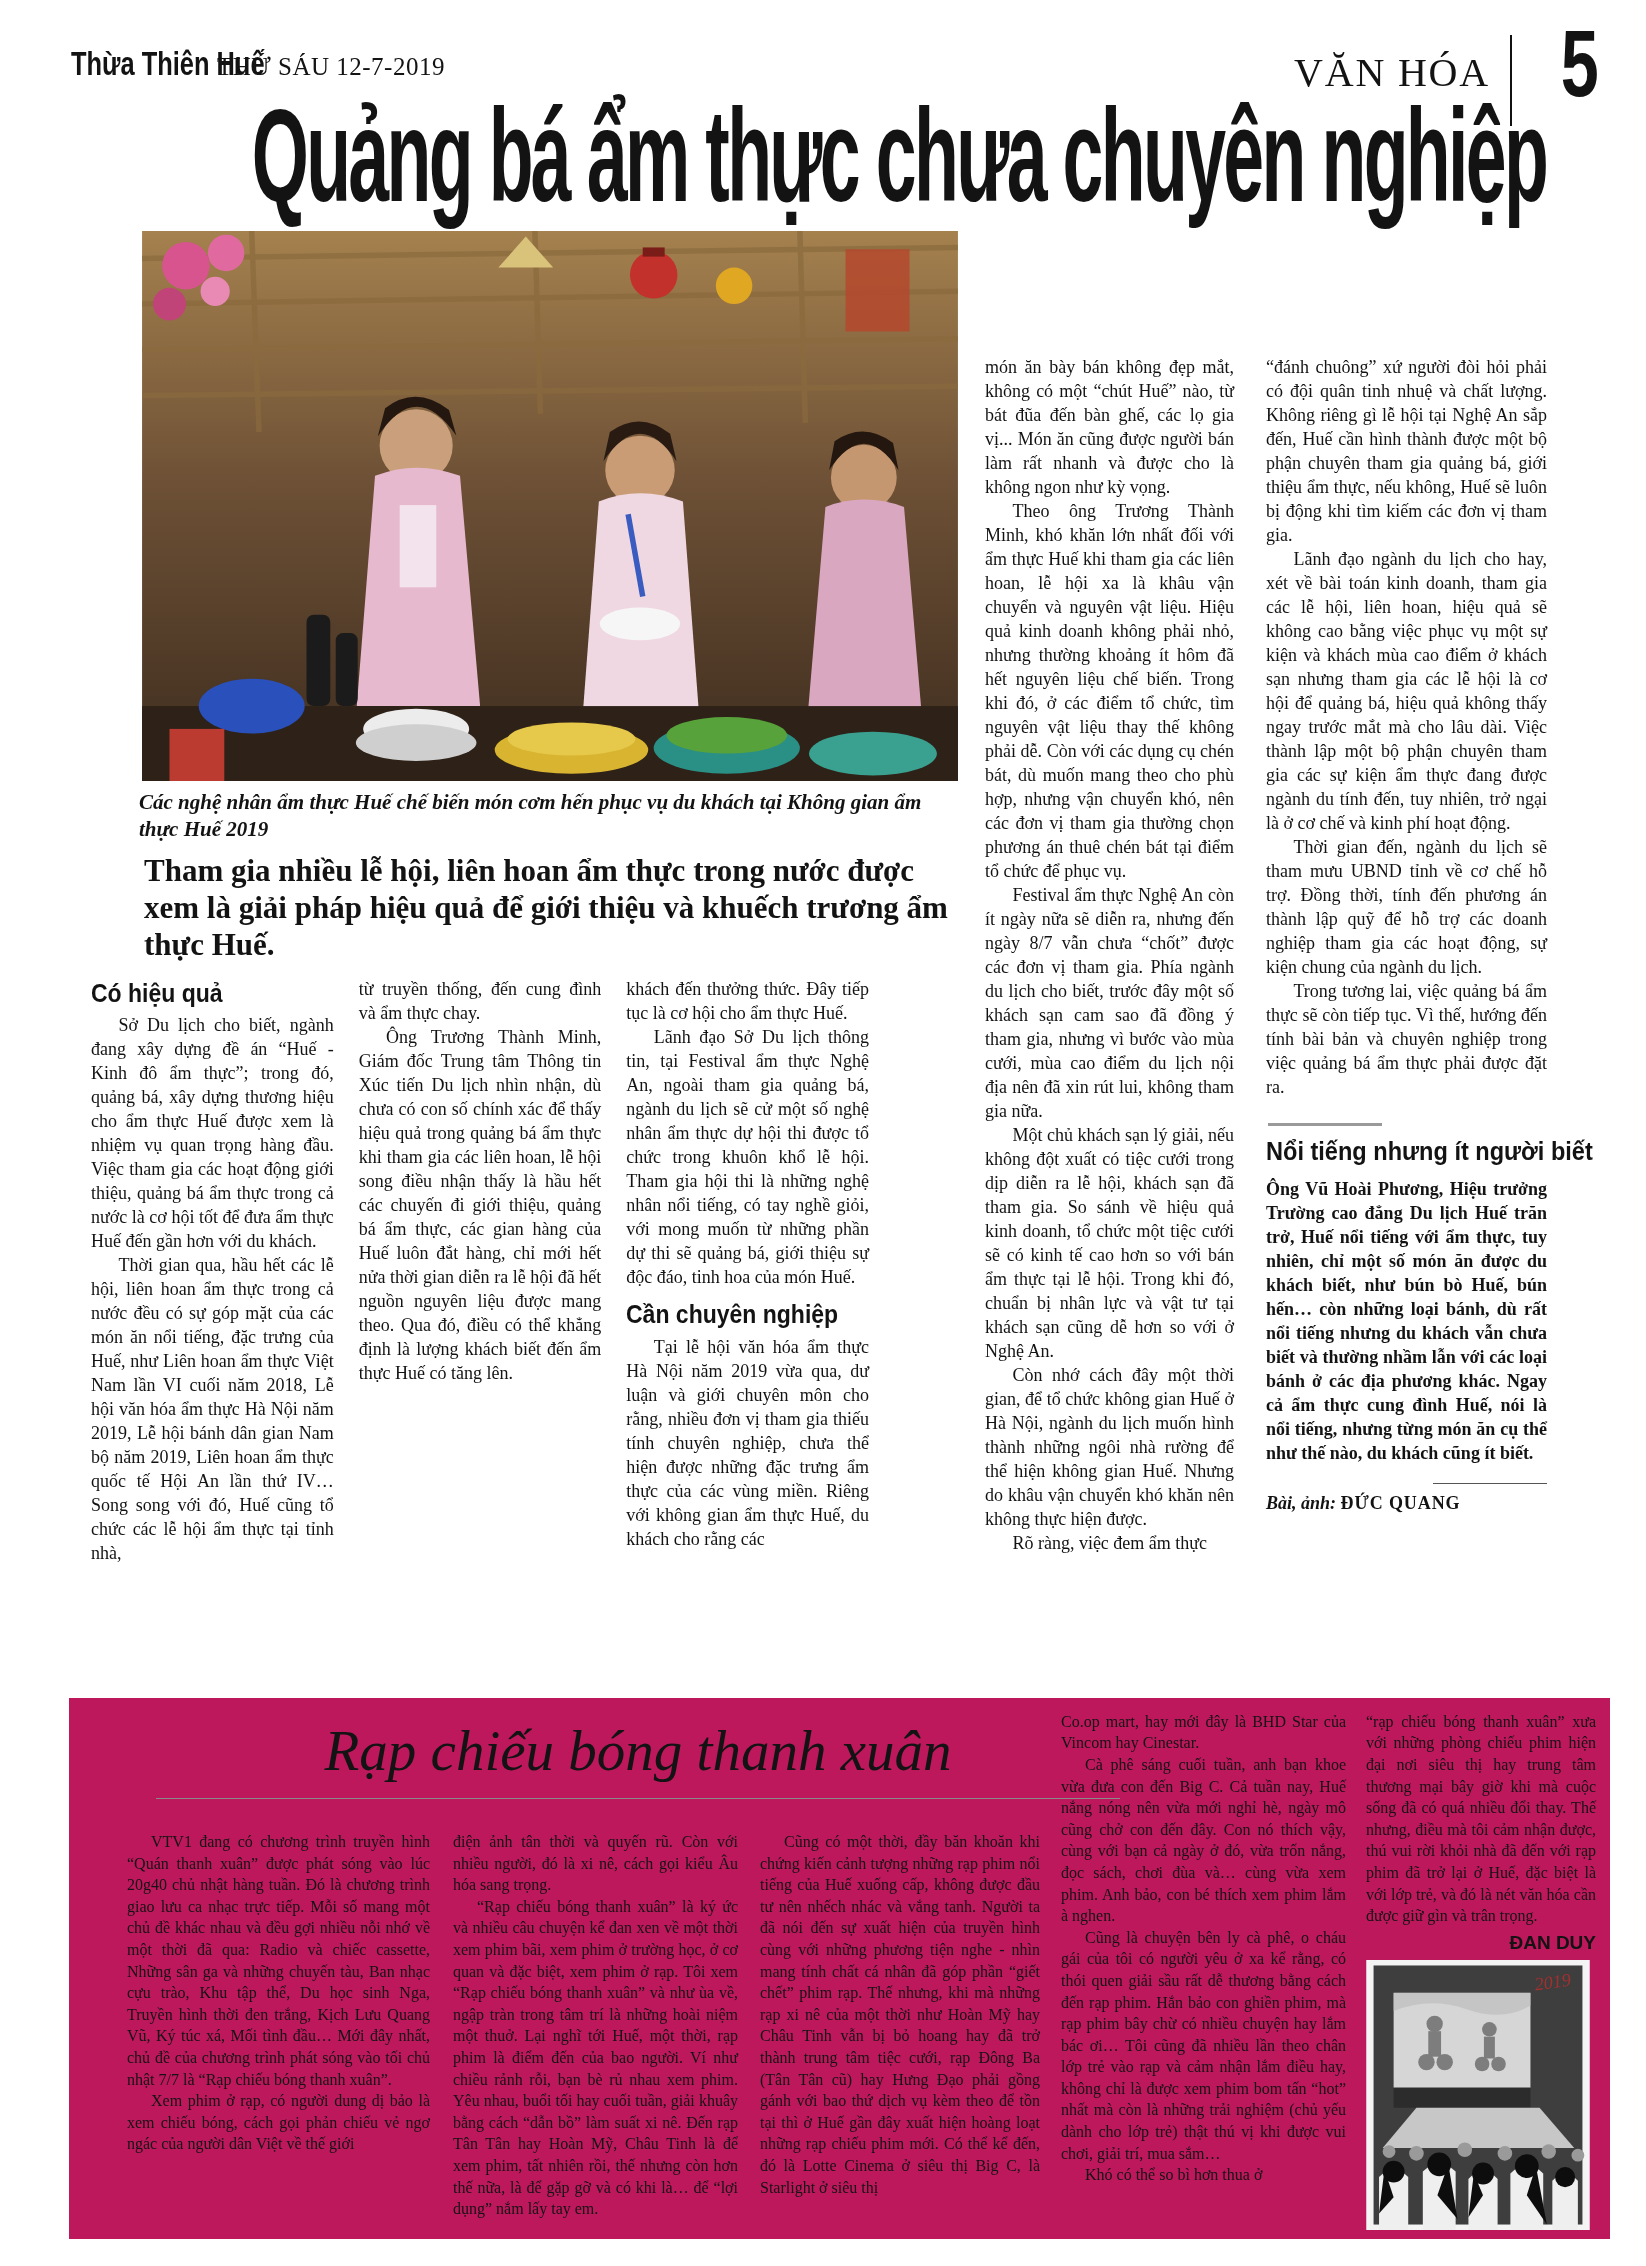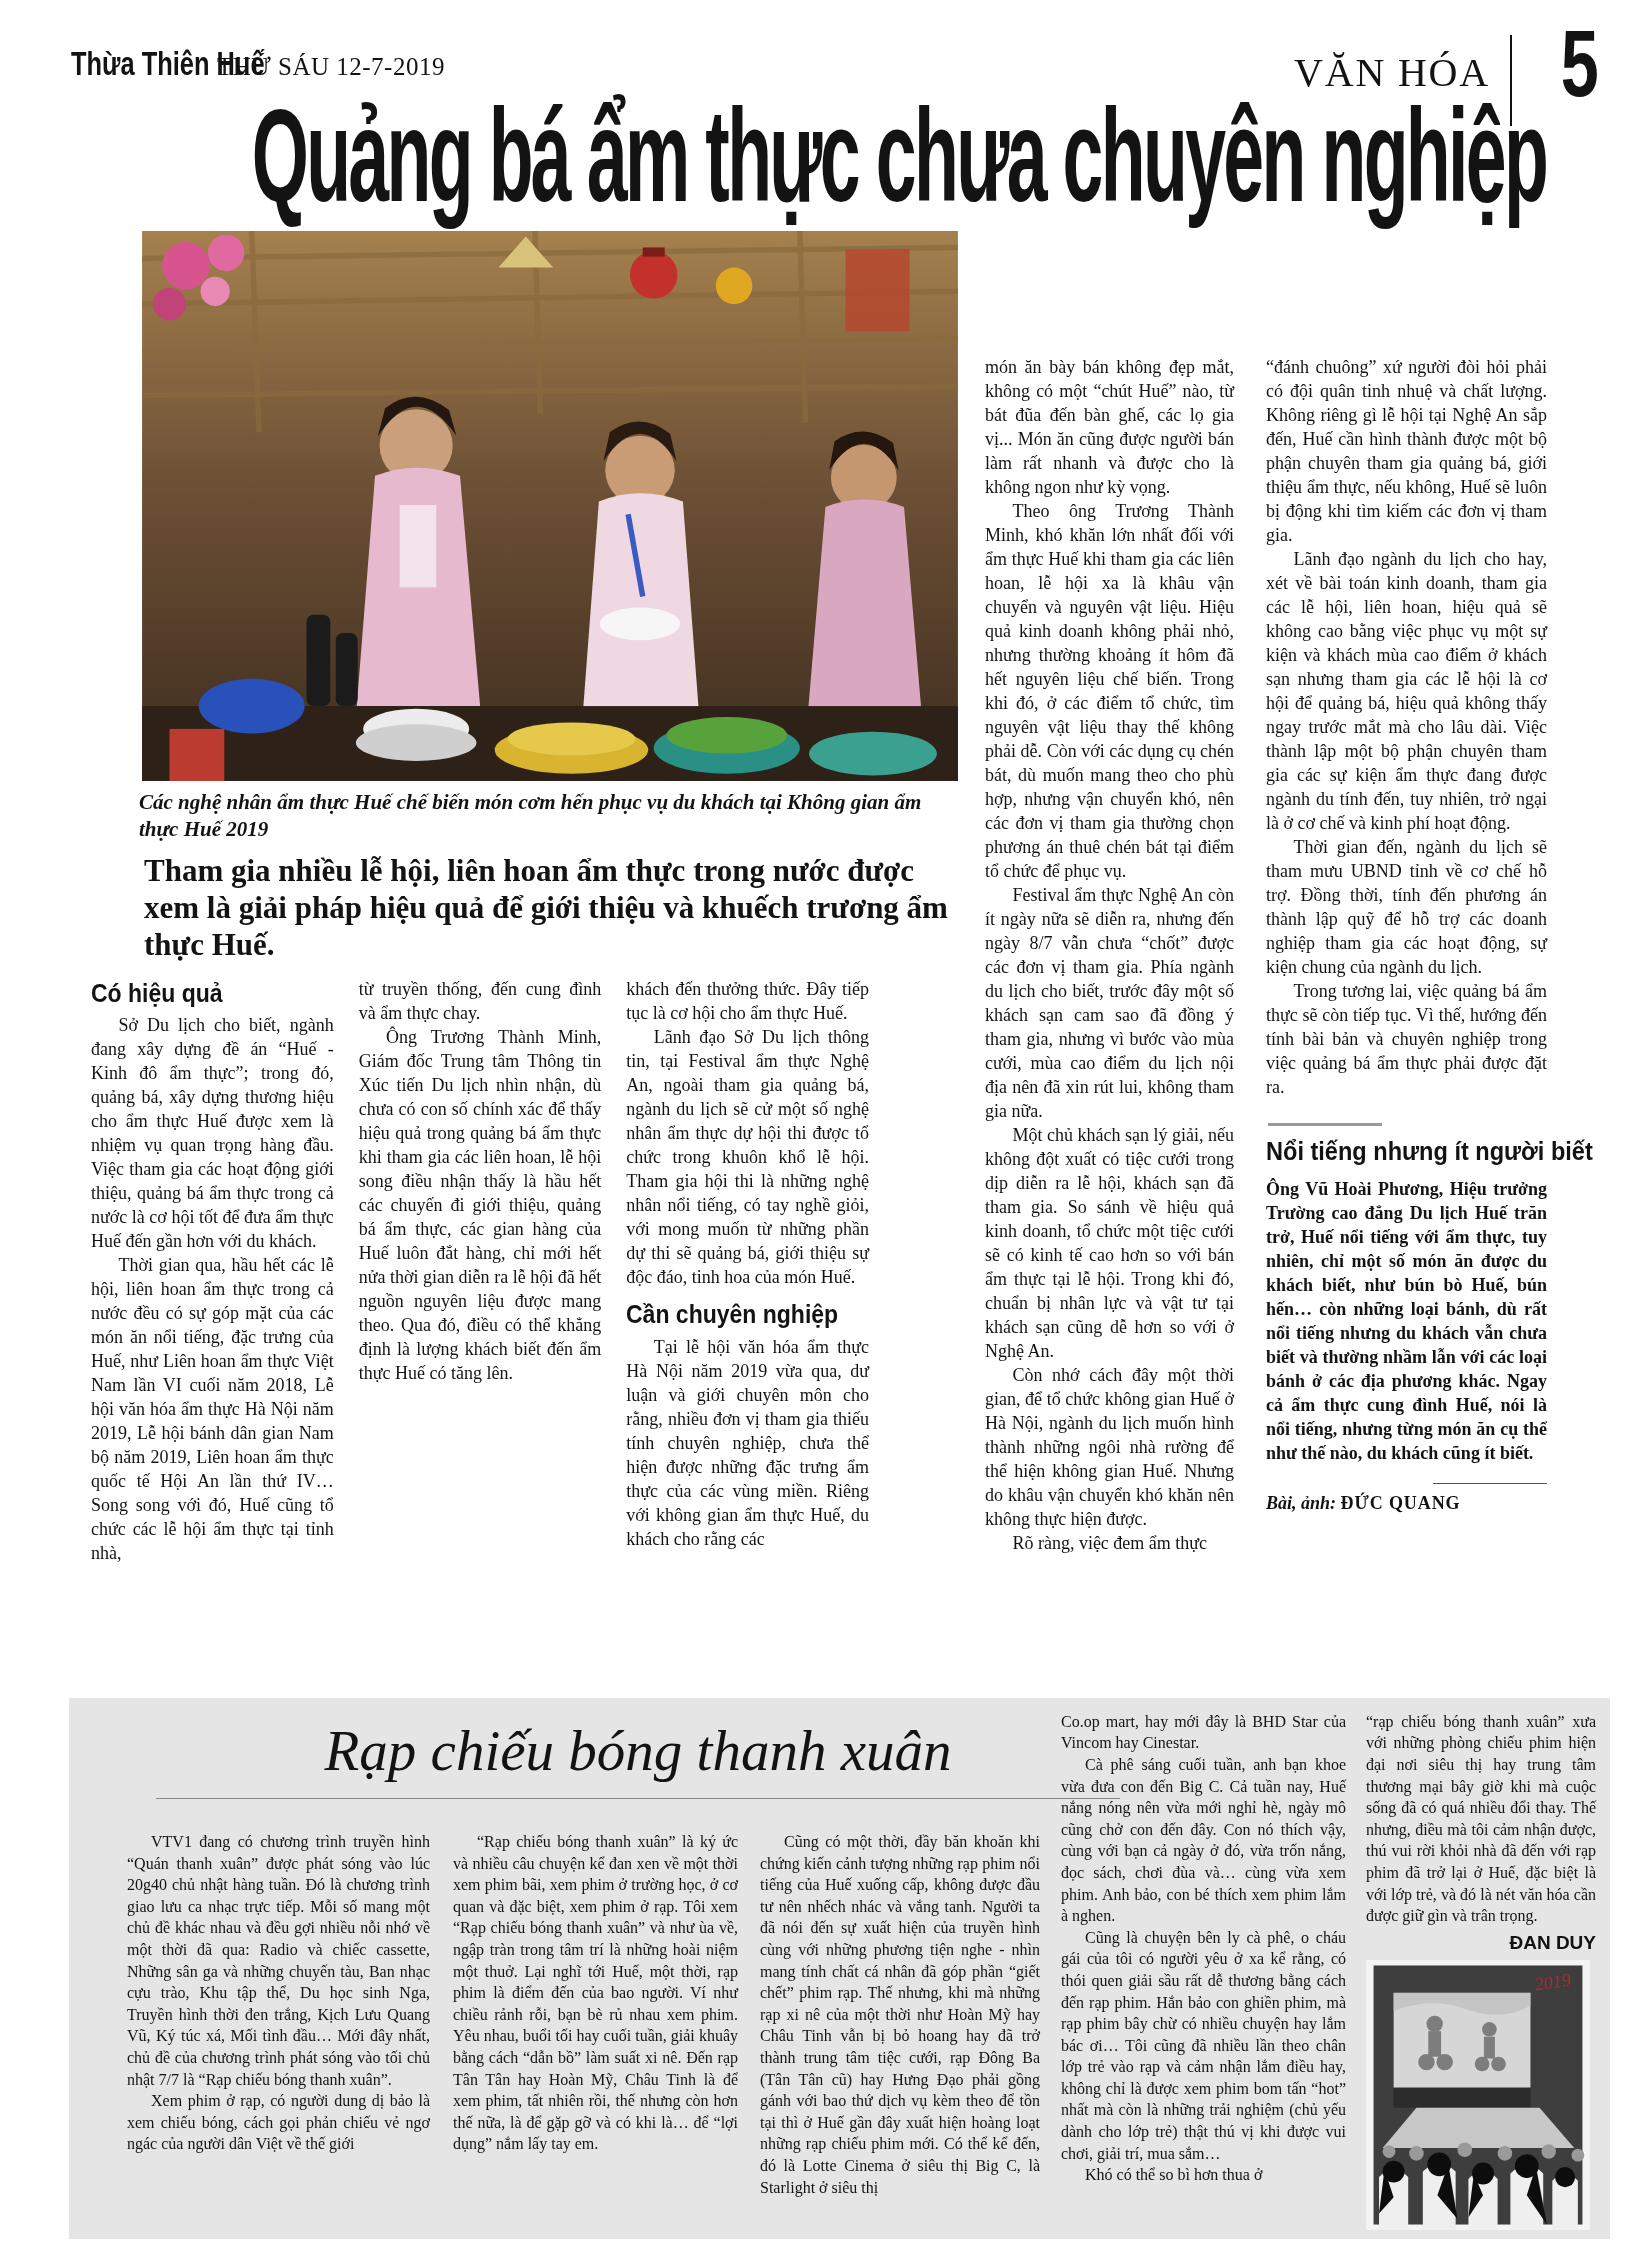--- a/index.html
+++ b/index.html
@@ -36,21 +36,21 @@
   
   .boxrule{width:114px;height:2.7px;background:#9a9a9a;margin:24px 0 11px 1.8px;}
   .box-h{font-family:"Liberation Sans",sans-serif;font-weight:bold;font-size:25.6px;
          transform:scaleX(.92);transform-origin:left;white-space:nowrap;margin:0 0 11px 0;}
   .box-t{font-weight:bold;font-size:21.5px;line-height:27px;text-align:justify;margin:0;}
   .byrule{width:114px;height:0.9px;background:#555;margin:18.3px 0 7.3px auto;}
   .byline{ text-align:right;font-size:23px;margin:0;}
   .byline .lbl{font-style:italic;font-weight:bold;}
   .byline .nm{font-weight:bold;letter-spacing:0.9px;margin-top:16px;}
   
-  .graybox{position:absolute;left:69px;top:1698px;width:1541px;height:541px;background:#e5e5e5;}
+  .graybox{position:absolute;left:69px;top:1698px;width:1541px;height:541px;background:#be185d;}
   .a2-title{position:absolute;left:87px;top:20px;width:964px;text-align:center;
             font-style:italic;font-size:57px;font-weight:500;padding-bottom:14.6px;
             border-bottom:1.8px solid #8a8a8a;}
   .a2 p{margin:0;font-size:16px;line-height:21.6px;text-align:justify;}
   .a2 p.ind{text-indent:24px;}
   .a2c1{position:absolute;left:58px;top:133px;width:303px;}
   .a2c2{position:absolute;left:384px;top:133px;width:285px;}
   .a2c3{position:absolute;left:691px;top:133px;width:280px;}
   .a2c4{position:absolute;left:992px;top:12.8px;width:285px;}
   .a2c5{position:absolute;left:1297px;top:12.8px;width:230px;}
@@ -188,20 +188,21 @@
   </div>
 
   <div class="graybox a2">
     <div class="a2-title">Rạp chiếu bóng thanh xuân</div>
 
     <div class="a2c1">
       <p class="ind">VTV1 đang có chương trình truyền hình “Quán thanh xuân” được phát sóng vào lúc 20g40 chủ nhật hàng tuần. Đó là chương trình giao lưu ca nhạc trực tiếp. Mỗi số mang một chủ đề khác nhau và đều gợi nhiều nỗi nhớ về một thời đã qua: Radio và chiếc cassette, Những sân ga và những chuyến tàu, Ban nhạc cựu trào, Khu tập thể, Du học sinh Nga, Truyền hình thời đen trắng, Kịch Lưu Quang Vũ, Ký túc xá, Mối tình đầu… Mới đây nhất, chủ đề của chương trình phát sóng vào tối chủ nhật 7/7 là “Rạp chiếu bóng thanh xuân”.</p>
       <p class="ind">Xem phim ở rạp, có người dung dị bảo là xem chiếu bóng, cách gọi phản chiếu vẻ ngơ ngác của người dân Việt về thế giới</p>
     </div>
     <div class="a2c2">
+      <p>điện ảnh tân thời và quyến rũ. Còn với nhiều người, đó là xi nê, cách gọi kiểu Âu hóa sang trọng.</p>
       <p class="ind">“Rạp chiếu bóng thanh xuân” là ký ức và nhiều câu chuyện kể đan xen về một thời xem phim bãi, xem phim ở trường học, ở cơ quan và đặc biệt, xem phim ở rạp. Tôi xem “Rạp chiếu bóng thanh xuân” và như ùa về, ngập tràn trong tâm trí là những hoài niệm một thuở. Lại nghĩ tới Huế, một thời, rạp phim là điểm đến của bao người. Ví như chiều rảnh rỗi, bạn bè rủ nhau xem phim. Yêu nhau, buổi tối hay cuối tuần, giải khuây bằng cách “dẫn bồ” làm suất xi nê. Đến rạp Tân Tân hay Hoàn Mỹ, Châu Tinh là để xem phim, tất nhiên rồi, thế nhưng còn hơn thế nữa, là để gặp gỡ và có khi là… để “lợi dụng” nắm lấy tay em.</p>
     </div>
     <div class="a2c3">
       <p class="ind">Cũng có một thời, đầy băn khoăn khi chứng kiến cảnh tượng những rạp phim nổi tiếng của Huế xuống cấp, không được đầu tư nên nhếch nhác và vắng tanh. Người ta đã nói đến sự xuất hiện của truyền hình cùng với những phương tiện nghe - nhìn mang tính chất cá nhân đã góp phần “giết chết” phim rạp. Thế nhưng, khi mà những rạp xi nê của một thời như Hoàn Mỹ hay Châu Tinh vẫn bị bỏ hoang hay đã trở thành trung tâm tiệc cưới, rạp Đông Ba (Tân Tân cũ) hay Hưng Đạo phải gồng gánh với bao thứ dịch vụ kèm theo để tồn tại thì ở Huế gần đây xuất hiện hoàng loạt những rạp chiếu phim mới. Có thể kể đến, đó là Lotte Cinema ở siêu thị Big C, là Starlight ở siêu thị</p>
     </div>
     <div class="a2c4">
       <p>Co.op mart, hay mới đây là BHD Star của Vincom hay Cinestar.</p>
       <p class="ind">Cà phê sáng cuối tuần, anh bạn khoe vừa đưa con đến Big C. Cả tuần nay, Huế nắng nóng nên vừa mới nghỉ hè, ngày mô cũng chở con đến đây. Con nó thích vậy, cùng với bạn cả ngày ở đó, vừa trốn nắng, đọc sách, chơi đùa và… cùng vừa xem phim. Anh bảo, con bé thích xem phim lắm à nghen.</p>
       <p class="ind">Cũng là chuyện bên ly cà phê, o cháu gái của tôi có người yêu ở xa kể rằng, có thói quen giải sầu rất dễ thương bằng cách đến rạp phim. Hắn bảo con ghiền phim, mà rạp phim bây chừ có nhiều chuyện hay lắm bác ơi… Tôi cũng đã nhiều lần theo chân lớp trẻ vào rạp và cảm nhận lắm điều hay, không chỉ là được xem phim bom tấn “hot” nhất mà còn là những trải nghiệm (chủ yếu dành cho lớp trẻ) thật thú vị khi được vui chơi, giải trí, mua sắm…</p>
       <p class="ind">Khó có thể so bì hơn thua ở</p>

